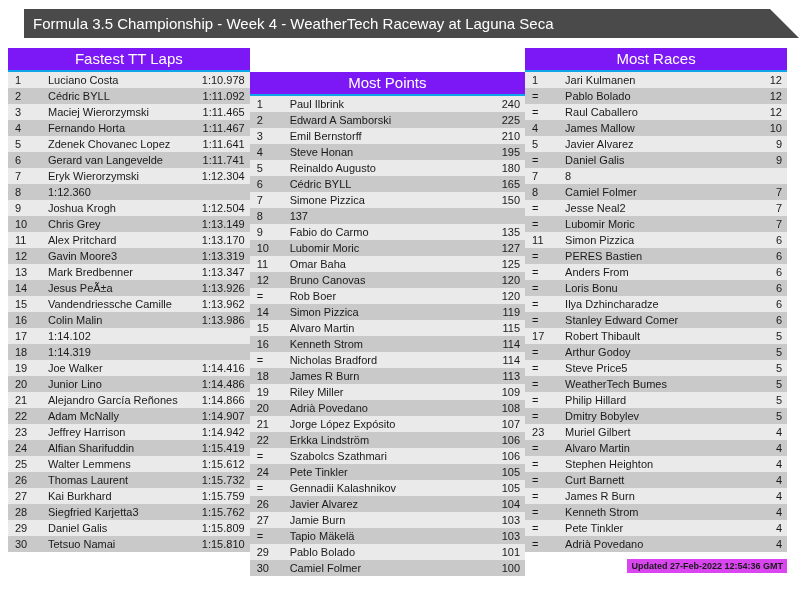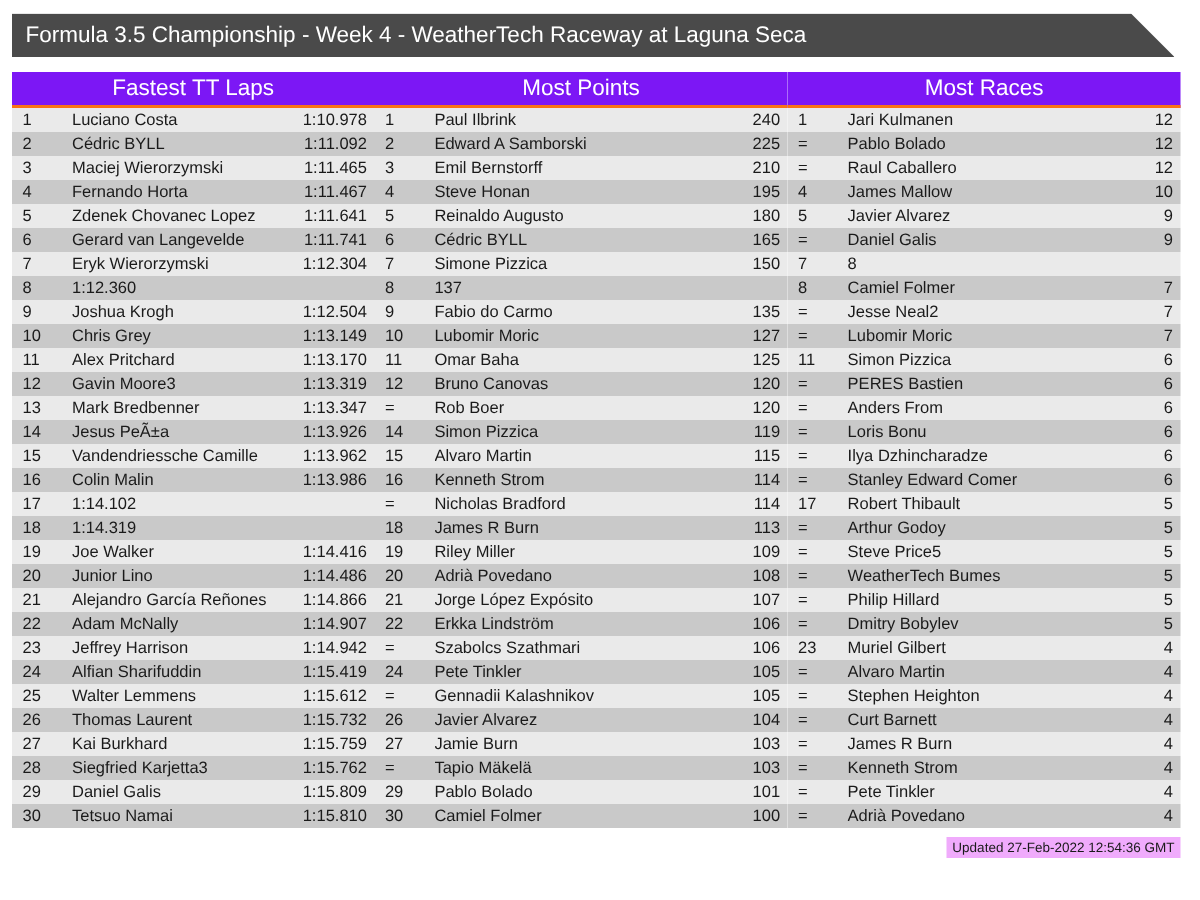--- a/index.html
+++ b/index.html
@@ -1,37 +1,37 @@
 <!DOCTYPE html>
 <html><head>
 <meta charset="utf-8">
 <style>
   html,body{margin:0;padding:0;background:#ffffff;width:800px;height:600px;overflow:hidden;
     font-family:"Liberation Sans","DejaVu Sans",sans-serif;-webkit-font-smoothing:antialiased;}
   .page{position:relative;width:800px;height:600px;background:#fff;}
-  .titlebar{position:absolute;left:8px;top:9px;width:775px;height:29px;background:#4a4a4a;
+  .titlebar{position:absolute;left:24px;top:9px;width:775px;height:29px;background:#4a4a4a;
     clip-path:polygon(0 0,calc(100% - 29px) 0,100% 100%,0 100%);
     color:#ffffff;font-size:15px;line-height:29px;padding-left:0;}
   .titlebar span{padding-left:9px;}
   .tables{position:absolute;left:8px;top:48px;width:779px;display:flex;justify-content:space-between;}
   .ltable{background:#fff;}
   .ltable:nth-child(1){width:250px;}
-  .ltable:nth-child(2){width:285px;}
+  .ltable:nth-child(2){width:285px;margin-top:24px;}
   .ltable:nth-child(3){width:271px;}
   .ltable .thead{background:#7c17f5;color:#ffffff;text-align:center;font-size:15px;
-    height:22px;line-height:22px;border-bottom:2px solid #f97316;}
+    height:22px;line-height:22px;border-bottom:2px solid #0ea5e9;}
   .row{display:flex;height:16px;line-height:16px;font-size:11px;color:#1a1a1a;}
   .row.odd{background:#eaeaea;}
   .row.even{background:#c9c9c9;}
   .cell-rank{width:40px;padding-left:7px;box-sizing:border-box;flex:none;}
   .cell-name{flex:1;overflow:hidden;white-space:nowrap;}
   .cell-val{flex:none;text-align:right;padding-right:5px;}
   .footer-row{position:absolute;left:8px;top:555px;width:779px;text-align:right;}
-  .updated{display:inline-block;background:#f0abfc;color:#1a1a1a;font-size:9px;
-    padding:2px 4px;line-height:10px;}
+  .updated{display:inline-block;background:#d946ef;color:#1a1a1a;font-size:9px;
+    padding:2px 4px;line-height:10px;font-weight:bold;}
 </style>
 </head>
 <body>
 
 <div class="page">
   <div class="titlebar">
     <span>Formula 3.5 Championship - Week 4 - WeatherTech Raceway at Laguna Seca</span>
   </div>
   <div class="tables" id="tables">
       <div class="ltable">

